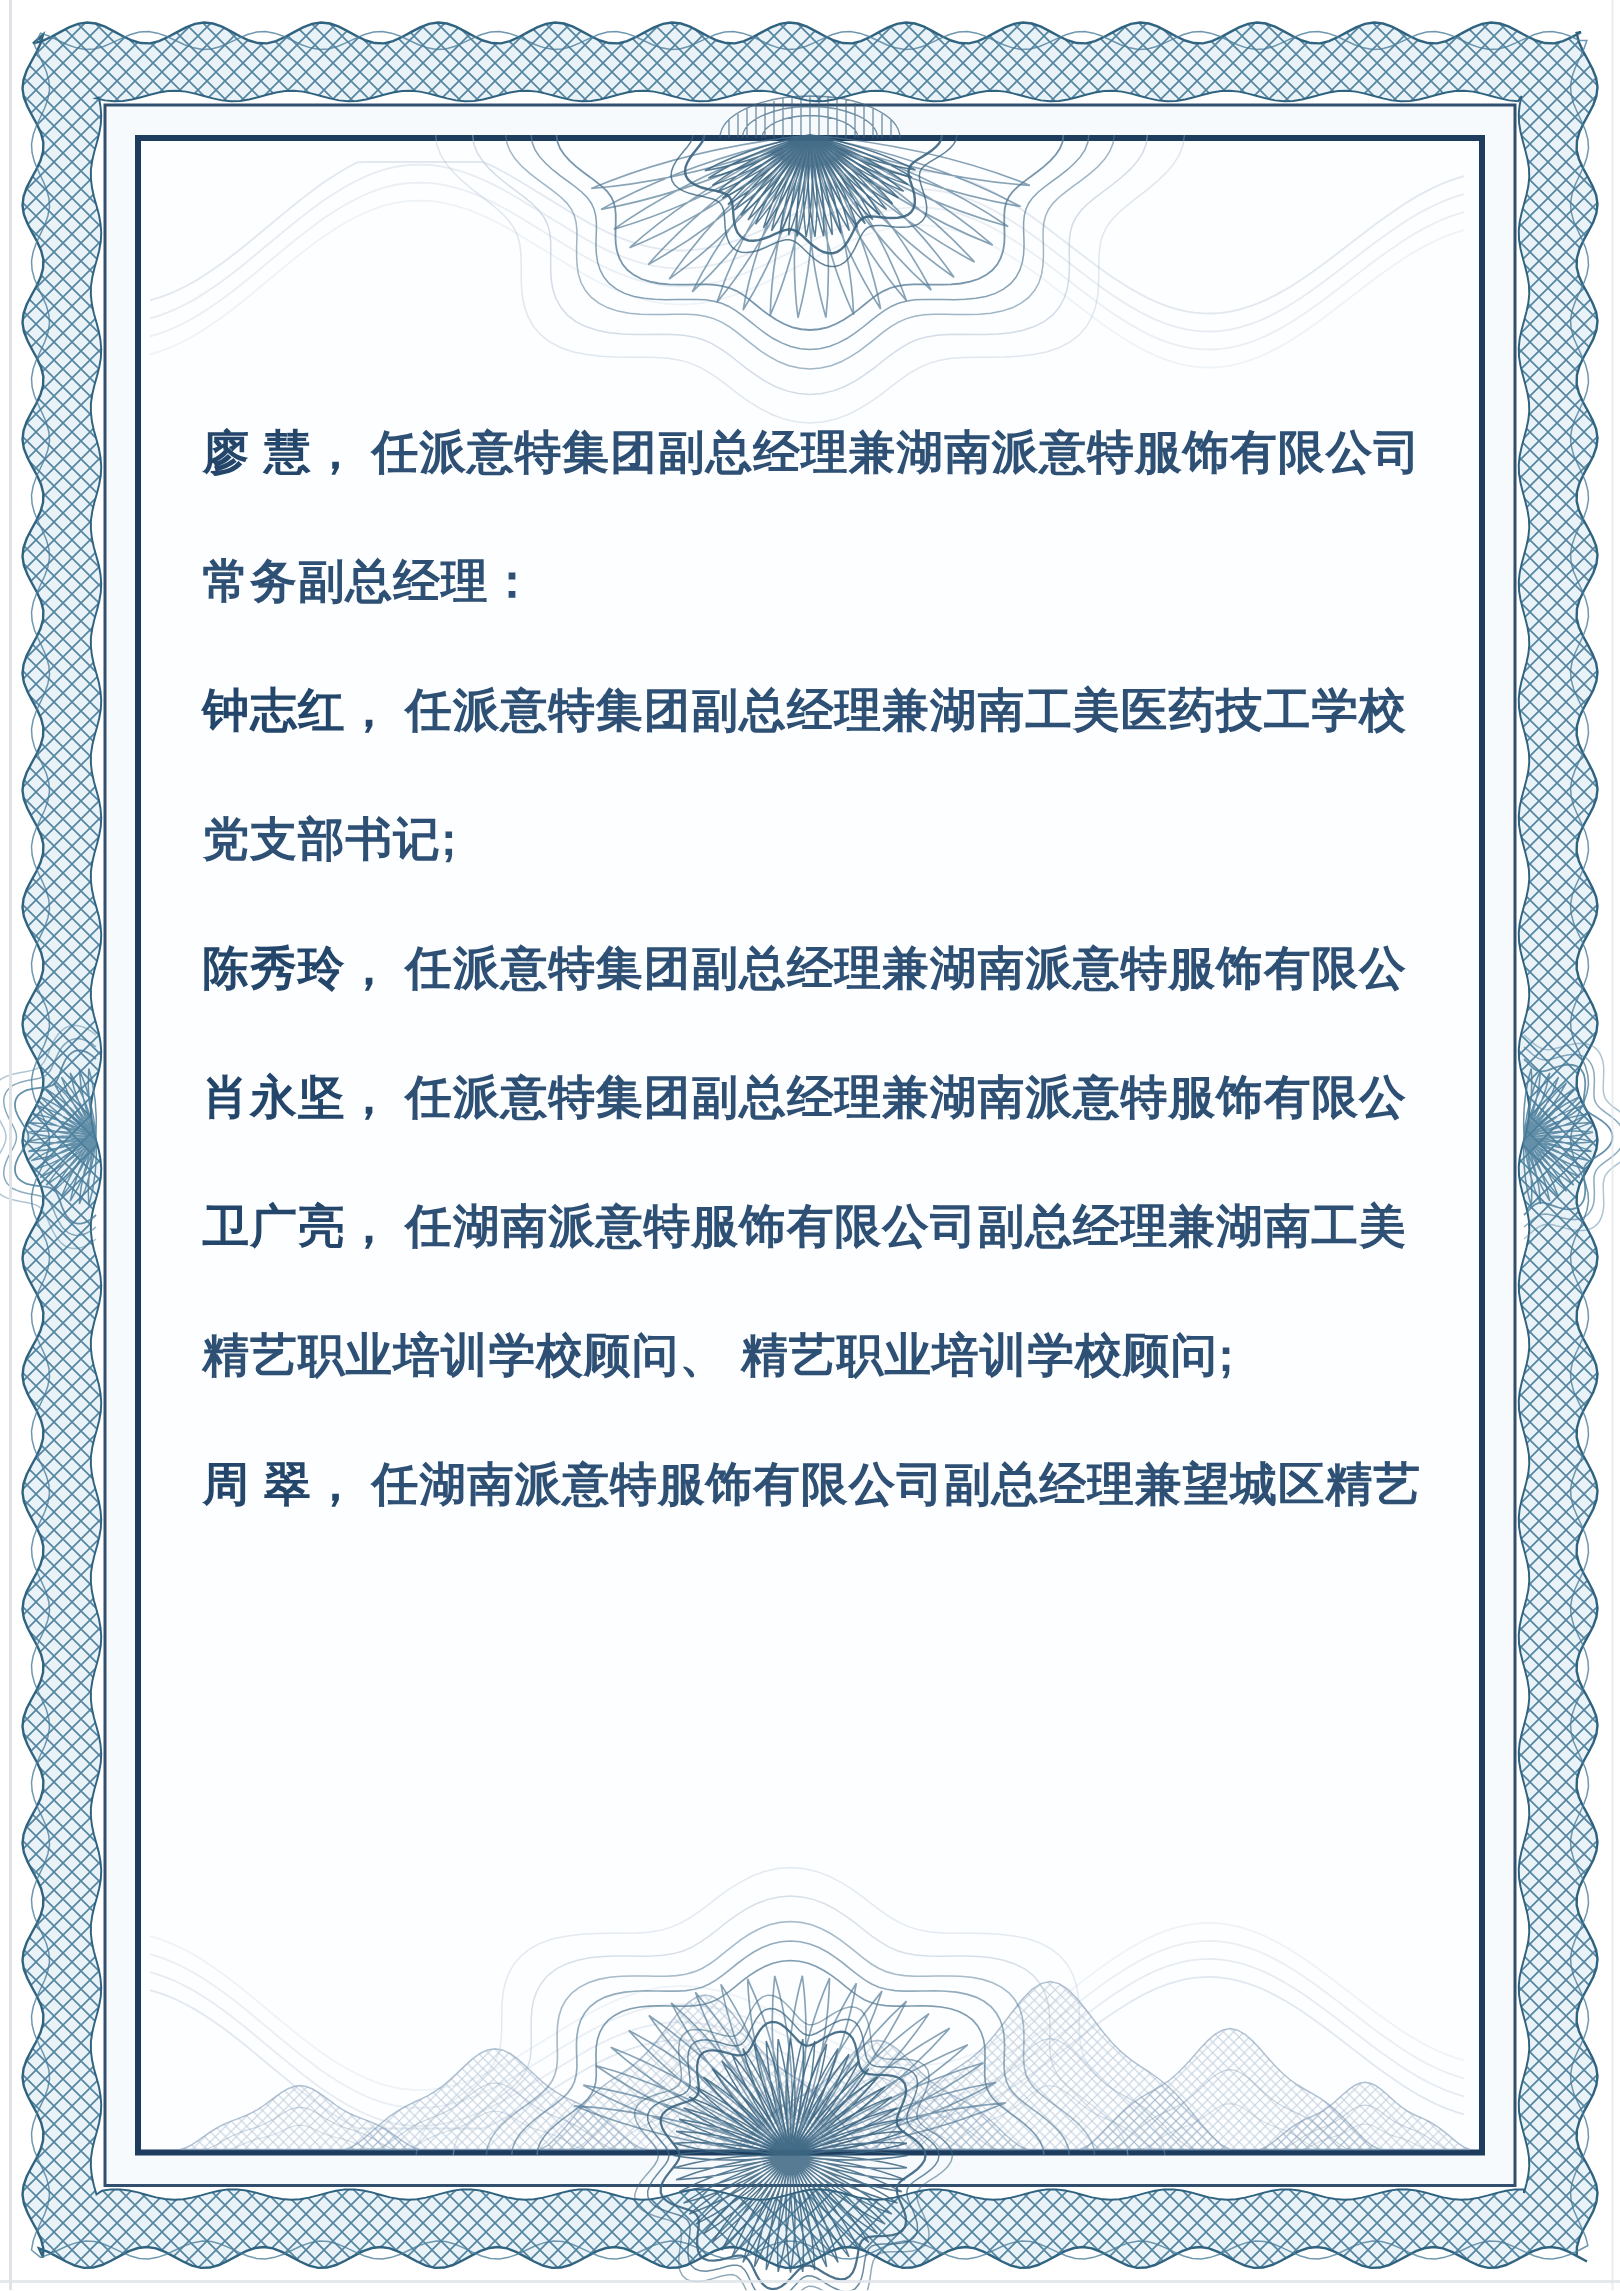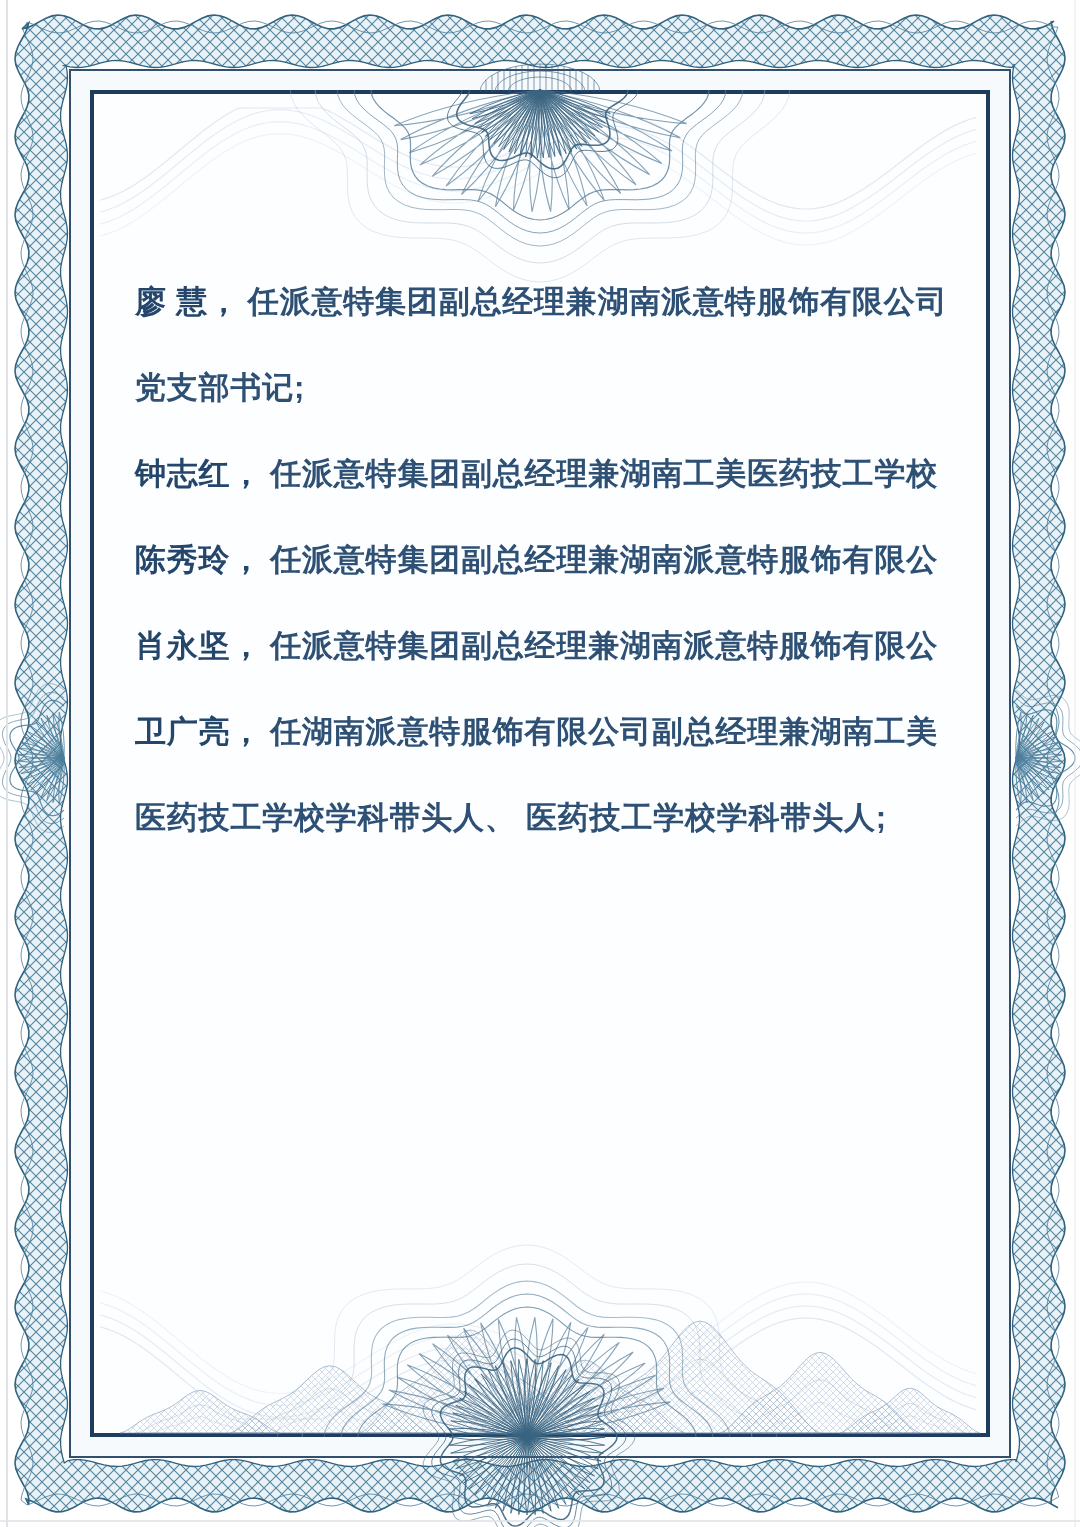--- a/index.html
+++ b/index.html
@@ -103,21 +103,23 @@
       <path d="M1016.0,706.0L1017.8,707.7L1019.4,709.4L1020.9,710.9L1022.4,712.3L1023.9,713.3L1025.4,713.9L1026.9,714.3L1028.5,714.3L1030.3,713.9L1032.2,713.4L1034.3,712.6L1036.6,711.8L1038.9,711.0L1041.3,710.4L1043.8,709.9L1046.1,709.8L1048.4,710.0L1050.5,710.5L1052.3,711.5L1053.9,712.9L1055.1,714.6L1056.0,716.6L1056.5,718.9L1056.8,721.3L1056.8,723.8L1056.6,726.3L1056.3,728.7L1056.0,731.0L1055.8,733.1L1055.8,735.0L1056.0,736.7L1056.4,738.3L1057.2,739.6L1058.4,740.9L1059.8,742.0L1061.5,743.2L1063.5,744.4L1065.5,745.7L1067.6,747.0L1069.6,748.6L1071.4,750.2L1072.9,752.0L1074.0,753.9L1074.8,755.9L1075.0,758.0L1074.8,760.1L1074.0,762.1L1072.9,764.0L1071.4,765.8L1069.6,767.4L1067.6,769.0L1065.5,770.3L1063.5,771.6L1061.5,772.8L1059.8,774.0L1058.4,775.1L1057.2,776.4L1056.4,777.7L1056.0,779.3L1055.8,781.0L1055.8,782.9L1056.0,785.0L1056.3,787.3L1056.6,789.7L1056.8,792.2L1056.8,794.7L1056.5,797.1L1056.0,799.4L1055.1,801.4L1053.9,803.1L1052.3,804.5L1050.5,805.5L1048.4,806.0L1046.1,806.2L1043.8,806.1L1041.3,805.6L1038.9,805.0L1036.6,804.2L1034.3,803.4L1032.2,802.6L1030.3,802.1L1028.5,801.7L1026.9,801.7L1025.4,802.1L1023.9,802.7L1022.4,803.7L1020.9,805.1L1019.4,806.6L1017.8,808.3L1016.0,810.0" fill="none" stroke="#4b7e9b" stroke-width="1.2" opacity="0.85"></path>
       <path d="M1016.0,698.0L1018.0,699.7L1020.0,701.4L1021.8,703.0L1023.5,704.3L1025.3,705.4L1027.0,706.1L1028.8,706.5L1030.7,706.6L1032.8,706.3L1035.0,705.8L1037.3,705.2L1039.8,704.5L1042.4,703.9L1045.1,703.3L1047.8,703.0L1050.4,703.0L1052.9,703.3L1055.2,704.1L1057.2,705.2L1059.0,706.8L1060.4,708.7L1061.5,710.9L1062.3,713.3L1062.7,715.9L1062.9,718.7L1062.9,721.4L1062.8,724.0L1062.7,726.5L1062.6,728.9L1062.7,731.0L1063.0,733.0L1063.6,734.8L1064.6,736.4L1065.8,737.9L1067.3,739.3L1069.2,740.7L1071.2,742.2L1073.3,743.7L1075.4,745.4L1077.4,747.2L1079.3,749.1L1080.8,751.2L1082.0,753.4L1082.8,755.7L1083.0,758.0L1082.8,760.3L1082.0,762.6L1080.8,764.8L1079.3,766.9L1077.4,768.8L1075.4,770.6L1073.3,772.3L1071.2,773.8L1069.2,775.3L1067.3,776.7L1065.8,778.1L1064.6,779.6L1063.6,781.2L1063.0,783.0L1062.7,785.0L1062.6,787.1L1062.7,789.5L1062.8,792.0L1062.9,794.6L1062.9,797.3L1062.7,800.1L1062.3,802.7L1061.5,805.1L1060.4,807.3L1059.0,809.2L1057.2,810.8L1055.2,811.9L1052.9,812.7L1050.4,813.0L1047.8,813.0L1045.1,812.7L1042.4,812.1L1039.8,811.5L1037.3,810.8L1035.0,810.2L1032.8,809.7L1030.7,809.4L1028.8,809.5L1027.0,809.9L1025.3,810.6L1023.5,811.7L1021.8,813.0L1020.0,814.6L1018.0,816.3L1016.0,818.0" fill="none" stroke="#4b7e9b" stroke-width="1" opacity="0.65"></path>
       <path d="M1016.0,690.0L1018.3,692.0L1020.5,693.9L1022.5,695.7L1024.5,697.2L1026.5,698.4L1028.5,699.3L1030.5,699.7L1032.7,699.8L1035.0,699.5L1037.5,698.9L1040.2,698.2L1043.0,697.4L1045.9,696.6L1049.0,696.0L1052.0,695.6L1055.0,695.6L1057.8,696.0L1060.4,696.8L1062.8,698.1L1064.8,699.9L1066.4,702.0L1067.6,704.6L1068.5,707.3L1069.0,710.3L1069.2,713.4L1069.1,716.5L1069.0,719.5L1068.9,722.3L1068.8,725.0L1068.9,727.5L1069.3,729.7L1069.9,731.7L1071.0,733.5L1072.4,735.2L1074.1,736.8L1076.2,738.4L1078.5,740.1L1080.9,741.8L1083.3,743.7L1085.7,745.7L1087.8,747.9L1089.5,750.3L1090.9,752.8L1091.7,755.4L1092.0,758.0L1091.7,760.6L1090.9,763.2L1089.5,765.7L1087.8,768.1L1085.7,770.3L1083.3,772.3L1080.9,774.2L1078.5,775.9L1076.2,777.6L1074.1,779.2L1072.4,780.8L1071.0,782.5L1069.9,784.3L1069.3,786.3L1068.9,788.5L1068.8,791.0L1068.9,793.7L1069.0,796.5L1069.1,799.5L1069.2,802.6L1069.0,805.7L1068.5,808.7L1067.6,811.4L1066.4,814.0L1064.8,816.1L1062.8,817.9L1060.4,819.2L1057.8,820.0L1055.0,820.4L1052.0,820.4L1049.0,820.0L1045.9,819.4L1043.0,818.6L1040.2,817.8L1037.5,817.1L1035.0,816.5L1032.7,816.2L1030.5,816.3L1028.5,816.7L1026.5,817.6L1024.5,818.8L1022.5,820.3L1020.5,822.1L1018.3,824.0L1016.0,826.0" fill="none" stroke="#4b7e9b" stroke-width="1" opacity="0.45"></path>
       <path d="M7,0V1527" stroke="#dfe3e8" stroke-width="2" fill="none"></path>
       <path d="M0,1521H1080" stroke="#dfe3e8" stroke-width="2" fill="none" opacity="0.8"></path>
       <path d="M1075,0V1527" stroke="#dfe3e8" stroke-width="1.5" fill="none" opacity="0.6"></path>
     </svg>
 
   <div class="text-block">
     <div class="line"><span class="nm">廖 慧，</span><span class="tx">任派意特集团副总经理兼湖南派意特服饰有限公司</span></div>
+    <div class="line"><span class="nm"></span><span class="tx">常务副总经理：</span></div>
+    <div class="line"><span class="nm">钟志红，</span><span class="tx">任派意特集团副总经理兼湖南工美医药技工学校</span></div>
     <div class="line"><span class="nm"></span><span class="tx">党支部书记;</span></div>
-    <div class="line"><span class="nm">钟志红，</span><span class="tx">任派意特集团副总经理兼湖南工美医药技工学校</span></div>
     <div class="line"><span class="nm">陈秀玲，</span><span class="tx">任派意特集团副总经理兼湖南派意特服饰有限公</span></div>
     <div class="line"><span class="nm">肖永坚，</span><span class="tx">任派意特集团副总经理兼湖南派意特服饰有限公</span></div>
     <div class="line"><span class="nm">卫广亮，</span><span class="tx">任湖南派意特服饰有限公司副总经理兼湖南工美</span></div>
-    <div class="line"><span class="nm"></span><span class="tx">医药技工学校学科带头人、 医药技工学校学科带头人;</span></div>
+    <div class="line"><span class="nm"></span><span class="tx">精艺职业培训学校顾问、 精艺职业培训学校顾问;</span></div>
+    <div class="line"><span class="nm">周 翠，</span><span class="tx">任湖南派意特服饰有限公司副总经理兼望城区精艺</span></div>
   </div>
 
 </div>
 
 </body></html>

